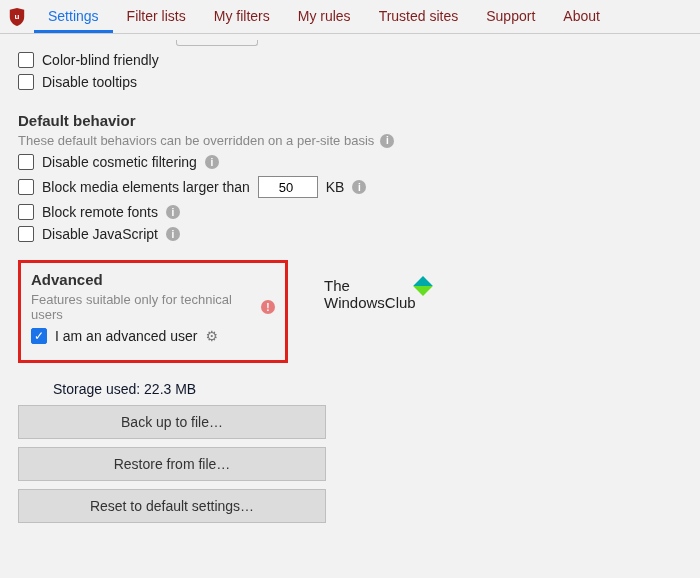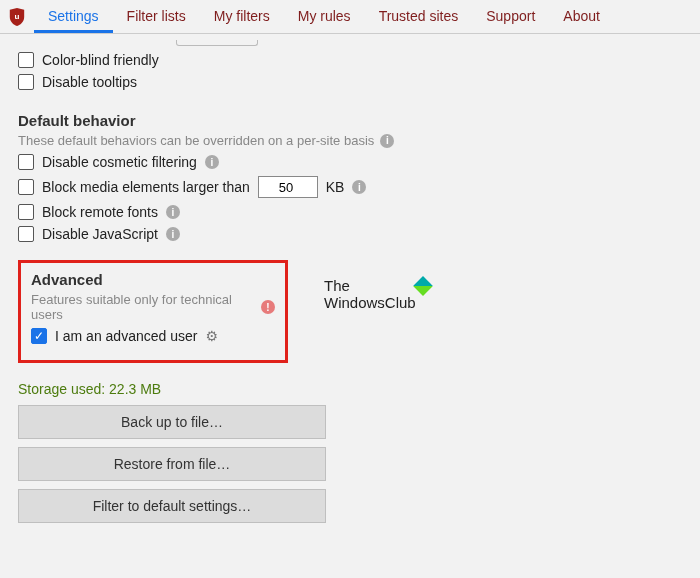--- a/index.html
+++ b/index.html
@@ -105,22 +105,23 @@
   .unit { color: #222; }
   .highlight-box {
     border: 3px solid #e0211b;
     padding: 8px 10px 10px;
     margin-top: 18px;
     width: 270px;
   }
   .gear-icon { color: #777; font-size: 14px; }
   .storage {
     margin-top: 18px;
-    color: #4d7c0f;
-    font-size: 14px;
+    color: #0f172a;
+    font-size: 14px;
+    margin-left: 35px;
   }
   .btn {
     display: block;
     width: 308px;
     padding: 8px 0;
     margin-top: 8px;
     background: #dcdcdc;
     border: 1px solid #bfbfbf;
     text-align: center;
     color: #333;
@@ -226,20 +227,20 @@
       <span class="gear-icon">⚙︎</span>
     </div>
   </div>
 
   <div class="storage">
     <span>Storage used:</span>
     <span>22.3 MB</span>
   </div>
   <div class="btn">Back up to file…</div>
   <div class="btn">Restore from file…</div>
-  <div class="btn">Filter to default settings…</div>
+  <div class="btn">Reset to default settings…</div>
 </div>
 
 <div class="watermark">
   <span>The</span>
   <span class="wm-icon"></span><br>
   <span>WindowsClub</span>
 </div>
 
 </body></html>

